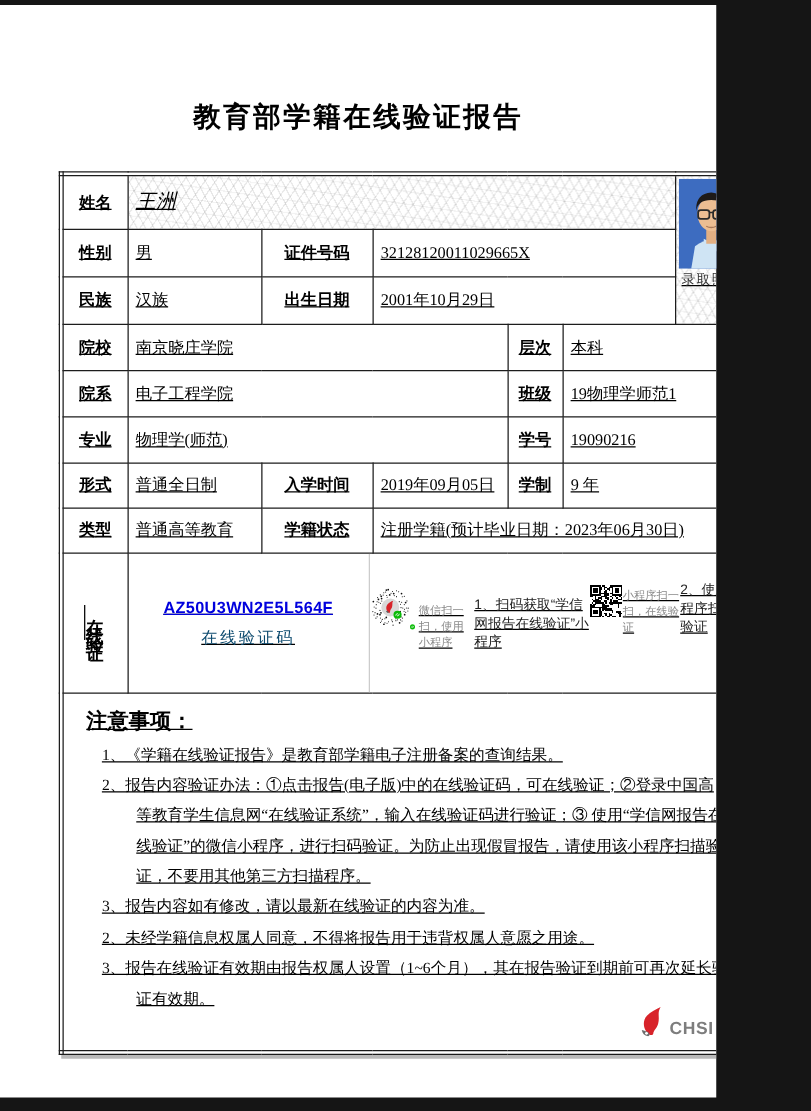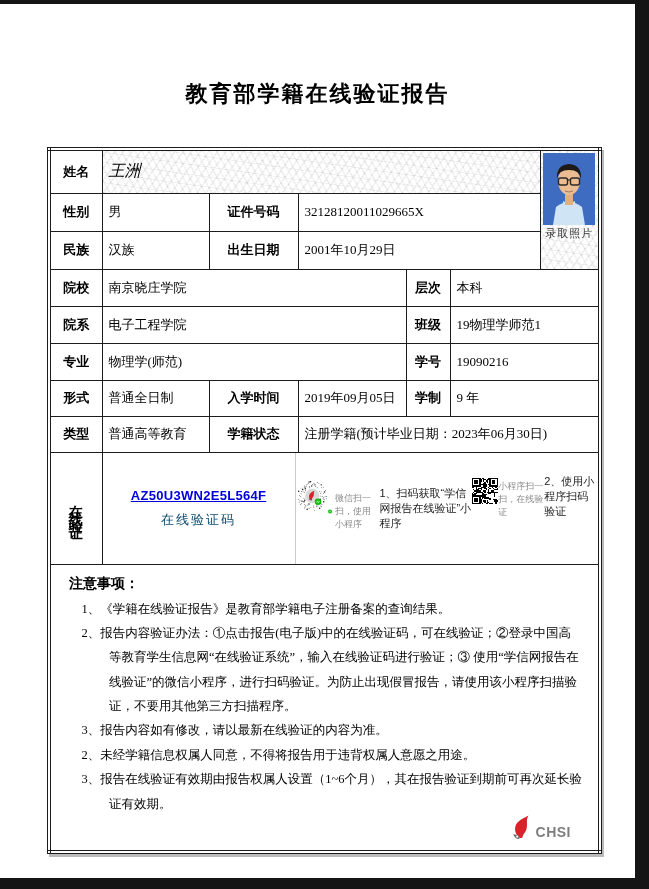--- a/index.html
+++ b/index.html
@@ -1,33 +1,34 @@
 <!DOCTYPE html>
 <html><head>
 <meta charset="utf-8">
 <style>
   * { margin:0; padding:0; box-sizing:border-box; }
   html,body { width:649px; height:889px; }
   body { background:#151515; position:relative; font-family:"Liberation Sans", sans-serif; }
   .page {
-    position:absolute; left:0; top:4px; width:635px; height:874px;
+    position:absolute; left:0; top:4px; width:573px; height:874px;
     background:#fff; overflow:hidden;
   }
   .doc-title {
     text-align:center; margin-top:75px; font-size:22px; font-weight:bold;
     letter-spacing:2px; color:#000; font-family:"Liberation Sans", sans-serif;
   }
   .doc-date {
     text-align:center; margin-top:17px; font-size:14px; font-weight:bold; color:#000;
   }
   table.report {
     border-collapse:collapse; table-layout:fixed;
-    margin:38px 0 0 47px; width:551px;
+    margin:28px 0 0 47px; width:551px;
     border:4px double #1c1c1c;
     box-shadow:2px 3px 0 rgba(130,130,130,.55);
+    text-decoration:underline;
   }
   td { border:1px solid #1c1c1c; font-size:13px; color:#000; overflow:hidden; }
   td.lbl { text-align:center; font-weight:bold; font-family:"Liberation Sans", sans-serif; padding:2px; }
   td.val { font-family:"Liberation Serif","DejaVu Serif", serif; padding:2px 6px; }
   .textured {
     background:
       repeating-linear-gradient(62deg, rgba(90,90,90,.14) 0 1px, transparent 1px 6px),
       repeating-linear-gradient(-55deg, rgba(90,90,90,.14) 0 1px, transparent 1px 7px),
       repeating-linear-gradient(8deg, rgba(90,90,90,.08) 0 1px, transparent 1px 10px);
   }
@@ -44,21 +45,21 @@
     width:193px; border-right:1px solid #ccc; display:flex; flex-direction:column;
     align-items:center; justify-content:center; gap:8px;
   }
   .verify-link { font-weight:bold; font-size:13px; letter-spacing:.3px; text-decoration:underline; }
   .verify-code-cap { color:#0c4a6e; font-size:13px; letter-spacing:2px; }
   .qr-zone { flex:1; display:flex; justify-content:space-around; align-items:flex-start; padding-top:8px; }
   .qr-block { display:flex; flex-direction:row; align-items:flex-end; }
   .qr-hint { font-size:9px; color:#8a8a8a; margin-top:4px; display:flex; align-items:center; gap:3px; }
   .qr-step { font-size:11px; color:#222; margin-top:3px; }
   .notes-cell { vertical-align:top; padding:10px 16px 6px 18px; position:relative; height:288px; }
-  .notes-head { font-weight:bold; font-size:14px; margin-bottom:4px; }
+  .notes-head { font-weight:bold; font-size:17px; margin-bottom:4px; }
   .note-item {
     font-family:"Liberation Serif","DejaVu Serif", serif; font-size:12.5px; line-height:1.95;
     padding-left:3.2em; text-indent:-2.2em; color:#000;
   }
   .chsi-logo { position:absolute; right:27px; bottom:10px; display:flex; align-items:flex-end; gap:3px; }
   .chsi-text { color:#7d7d7d; font-weight:bold; font-size:14px; letter-spacing:.5px; }
   svg { display:block; }
 </style>
 </head>
 <body>

